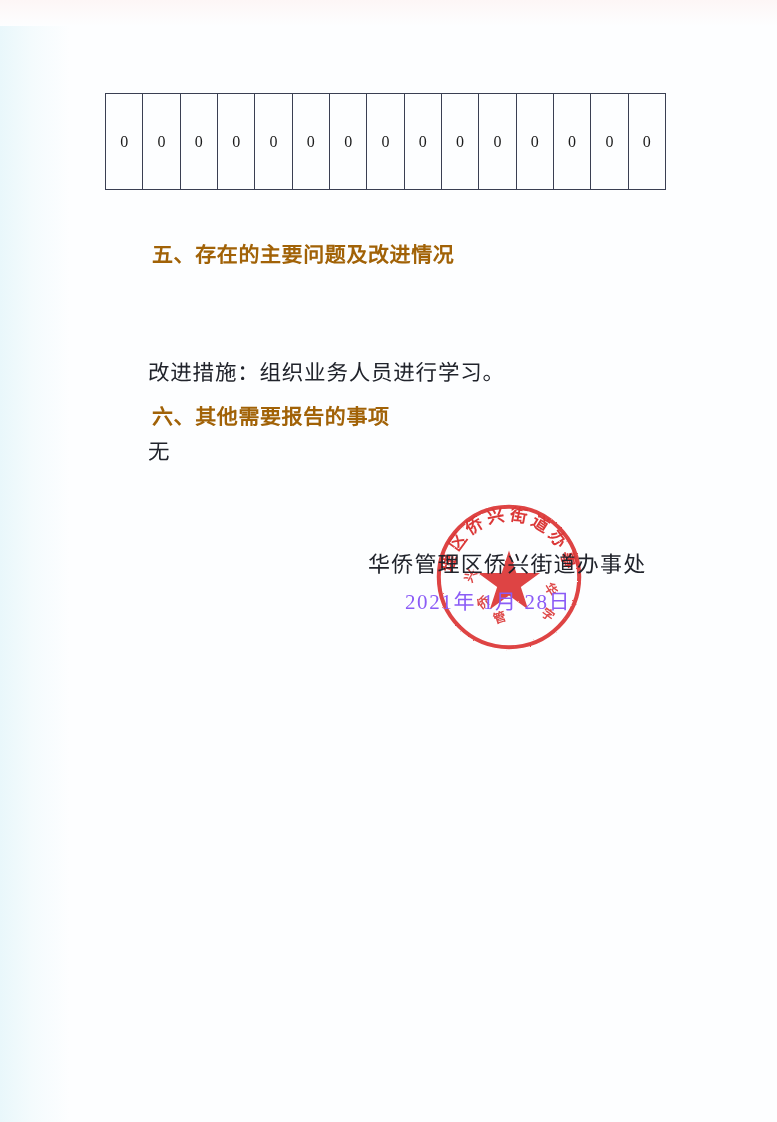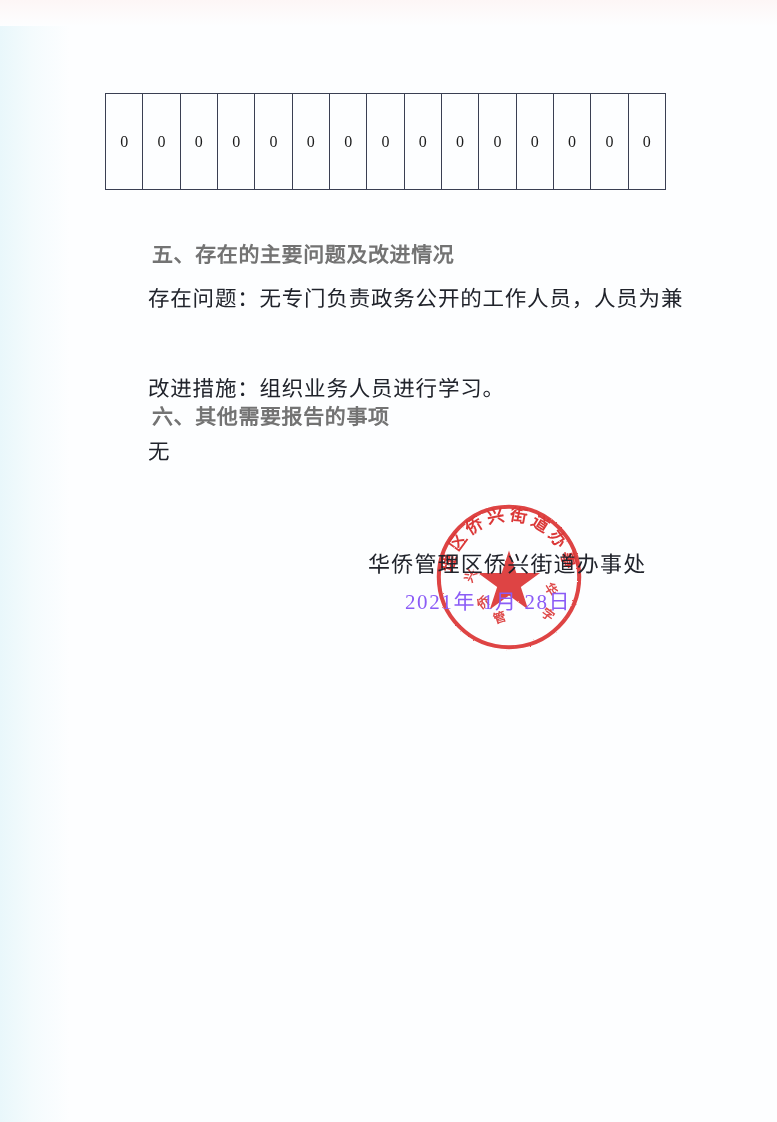--- a/index.html
+++ b/index.html
@@ -63,27 +63,27 @@
     letter-spacing: 0.8px;
     color: #20232b;
   }
   .doc-heading {
     position: absolute;
     white-space: nowrap;
     font-family: "DejaVu Sans", "Liberation Sans", sans-serif;
     font-weight: bold;
     font-size: 21px;
     letter-spacing: 0.6px;
-    color: #737373;
+    color: #a16207;
   }
 
   #heading-five   { left: 152px; top: 238px; }
   #para-problem-1 { left: 148px; top: 281px; }
   #para-problem-2 { left: 106px; top: 317px; }
-  #para-measure   { left: 148px; top: 355px; margin-top: 16px; }
+  #para-measure   { left: 148px; top: 355px; }
   #heading-six    { left: 152px; top: 400px; }
   #para-none      { left: 148px; top: 434px; }
 
   
   #sign-org {
     position: absolute;
     left: 368px;
     top: 546px;
     white-space: nowrap;
     font-family: "Liberation Serif", "DejaVu Serif", serif;
@@ -143,21 +143,20 @@
         <td>0</td>
         <td>0</td>
         <td>0</td>
         <td>0</td>
       </tr>
     </tbody>
   </table>
 
   <div class="doc-heading" id="heading-five">五、存在的主要问题及改进情况</div>
 
-  <div class="doc-line" id="para-problem-1">存在问题：无专门负责政务公开的工作人员，人员为兼</div>
 
 
   <div class="doc-line" id="para-measure">改进措施：组织业务人员进行学习。</div>
 
   <div class="doc-heading" id="heading-six">六、其他需要报告的事项</div>
 
   <div class="doc-line" id="para-none">无</div>
 
   <div id="seal">
     <svg viewBox="0 0 200 200" xmlns="http://www.w3.org/2000/svg">

